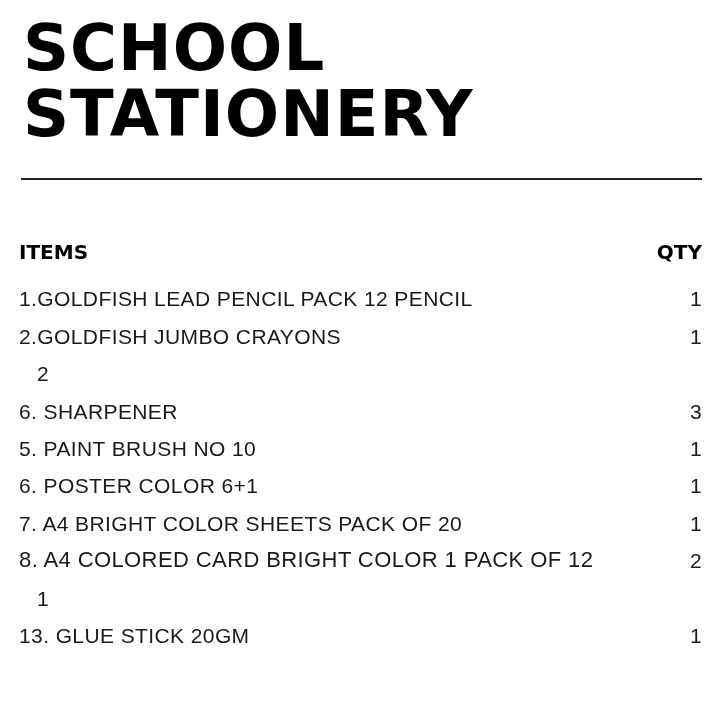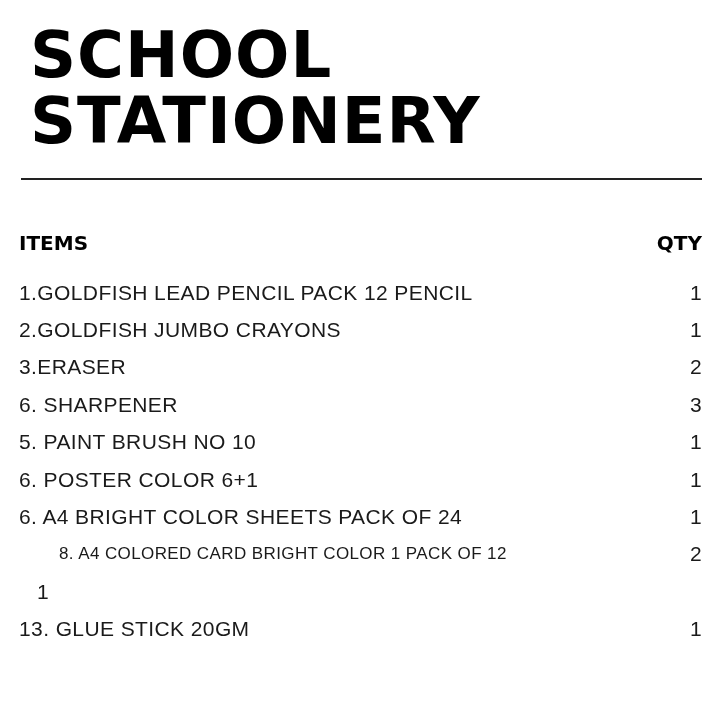--- a/index.html
+++ b/index.html
@@ -11,66 +11,66 @@
       width: 720px;
       height: 720px;
       position: relative;
       overflow: hidden;
       color: #000000;
     }
     .title {
       position: absolute;
       left: 18px;
       top: 10px;
-      margin: 12px;
+      margin: 5px;
       font-family: "DejaVu Sans", sans-serif;
       font-weight: bold;
       font-size: 64px;
       line-height: 66px;
       letter-spacing: 1px;
       color: #000;
     }
     .title span { display: block; }
     .divider {
       position: absolute;
       left: 21px;
       top: 178px;
       width: 681px;
       height: 2px;
       background: #222;
     }
     .header-row {
       position: absolute;
-      top: 231px;
+      top: 240px;
       left: 19px;
       width: 683px;
       display: flex;
       justify-content: space-between;
       font-family: "DejaVu Sans", sans-serif;
       font-weight: bold;
       font-size: 20px;
       line-height: 24px;
     }
     .list {
       position: absolute;
       top: 274px;
       left: 19px;
       width: 683px;
     }
     .row {
       display: flex;
       justify-content: space-between;
-      align-items: center;
+      align-items: flex-end;
       height: 37.4px;
       font-family: "Liberation Sans", sans-serif;
       font-size: 21px;
       color: #1a1a1a;
       letter-spacing: 0.4px;
     }
-    .row.small .item-label { font-size: 17px; margin-left: 40px; }
+    .row.small .item-label { font-size: 22px; }
     .qty { text-align: right; min-width: 30px; }
   </style>
 </head>
 <body>
 
 <h1 class="title">
   <span>SCHOOL</span>
   <span>STATIONERY</span>
 </h1>
 
@@ -84,37 +84,36 @@
 <div class="list">
   <div class="row">
     <span class="item-label">1.GOLDFISH LEAD PENCIL PACK 12 PENCIL</span>
     <span class="qty">1</span>
   </div>
   <div class="row">
     <span class="item-label">2.GOLDFISH JUMBO CRAYONS</span>
     <span class="qty">1</span>
   </div>
   <div class="row">
-    <span class="item-label">3.ERASER</span>
     <span class="qty">2</span>
   </div>
   <div class="row">
     <span class="item-label">6. SHARPENER</span>
     <span class="qty">3</span>
   </div>
   <div class="row">
     <span class="item-label">5. PAINT BRUSH NO 10</span>
     <span class="qty">1</span>
   </div>
   <div class="row">
     <span class="item-label">6. POSTER COLOR 6+1</span>
     <span class="qty">1</span>
   </div>
   <div class="row">
-    <span class="item-label">6. A4 BRIGHT COLOR SHEETS PACK OF 24</span>
+    <span class="item-label">7. A4 BRIGHT COLOR SHEETS PACK OF 20</span>
     <span class="qty">1</span>
   </div>
   <div class="row small">
     <span class="item-label">8. A4 COLORED CARD BRIGHT COLOR 1 PACK OF 12</span>
     <span class="qty">2</span>
   </div>
   <div class="row">
     <span class="qty">1</span>
   </div>
   <div class="row">

